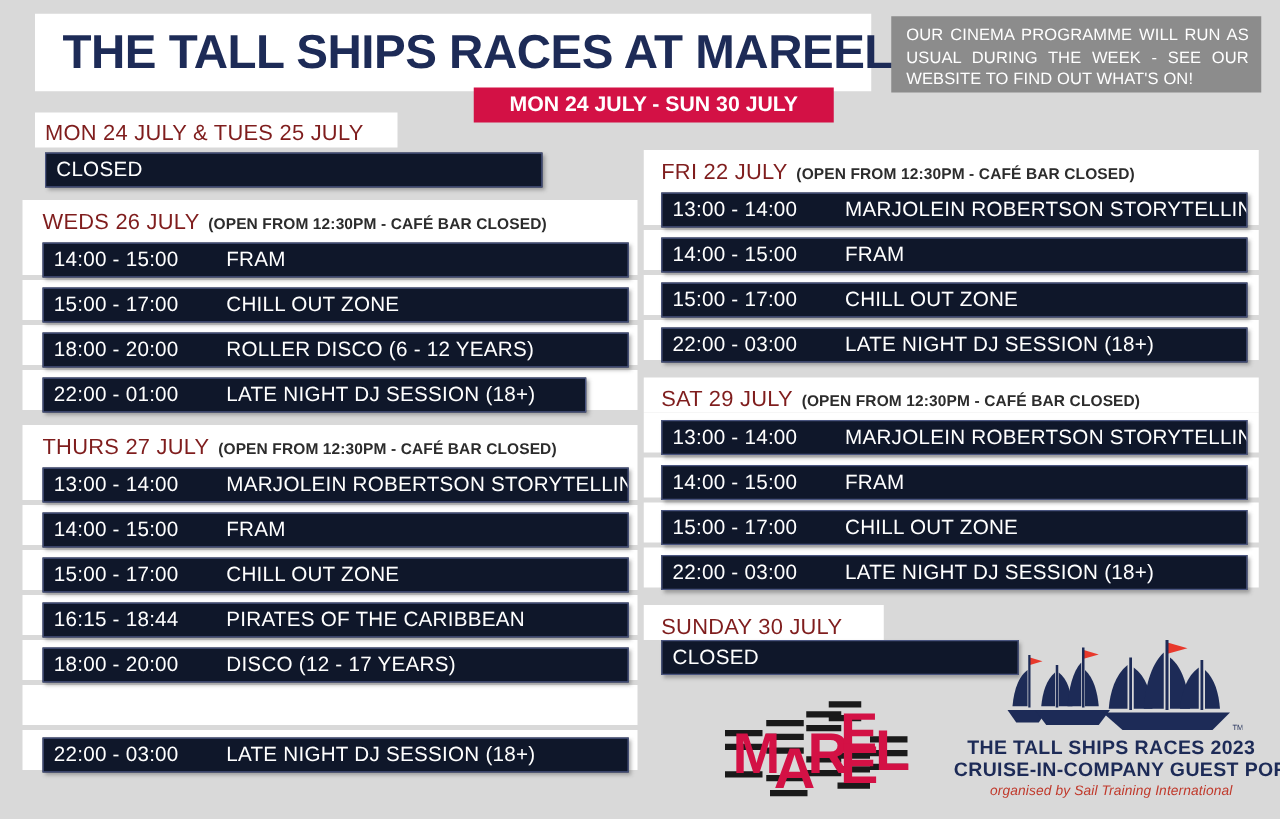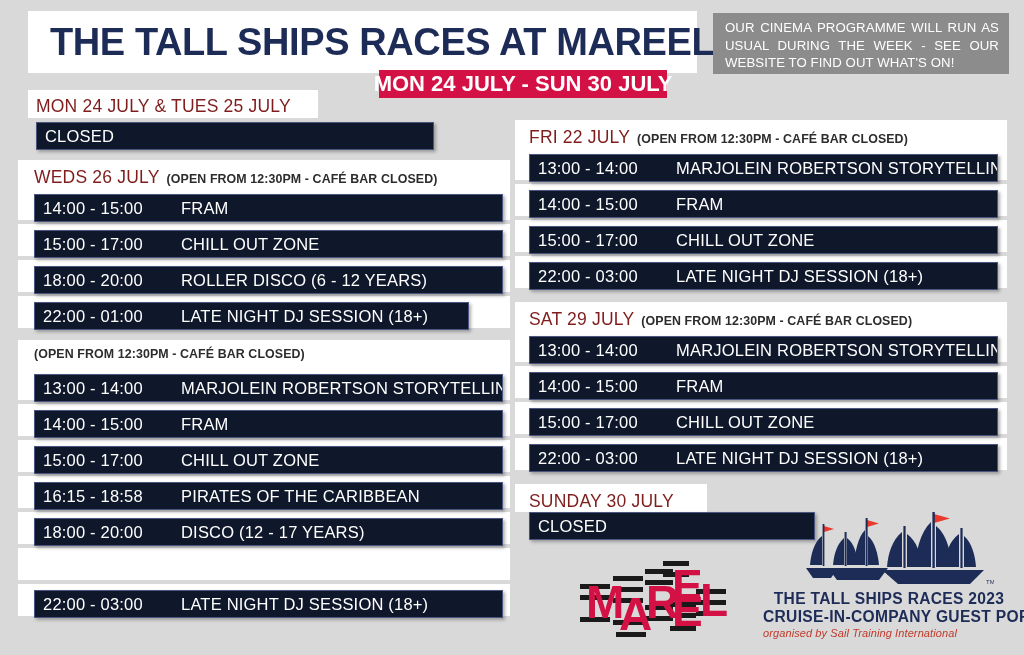--- a/index.html
+++ b/index.html
@@ -22,21 +22,21 @@
   .title-banner .title {
     font-size: 38px; font-weight: bold; letter-spacing: -0.4px;
     color: #1d2b57; padding-left: 22px; white-space: nowrap;
   }
   .date-banner {
     position: absolute; left: 379px; top: 70px; width: 288px; height: 28px;
     background: #d31145;
     display: flex; align-items: center; justify-content: center;
   }
   .date-banner .date-text {
-    color: #ffffff; font-size: 22px; font-weight: bold; letter-spacing: 0px;
+    color: #ffffff; font-size: 17px; font-weight: bold; letter-spacing: 0px;
     white-space: nowrap;
   }
   .notice {
     position: absolute; left: 713px; top: 13px; width: 296px; height: 61px;
     background: #8c8c8c;
     padding: 6px 10px 0 12px;
   }
   .notice p {
     color: #ffffff; font-size: 13.2px; line-height: 17.5px;
     text-align: justify; text-align-last: left; letter-spacing: 0.1px;
@@ -82,21 +82,21 @@
   .tsr .ships { display: block; margin: 0 auto; }
   .tsr .l1 {
     text-align: center; font-size: 15.6px; font-weight: bold; color: #1d2b57;
     letter-spacing: 0.3px; line-height: 18px; white-space: nowrap;
   }
   .tsr .l2 {
     text-align: center; font-size: 15.6px; font-weight: bold; color: #1d2b57;
     letter-spacing: 0.3px; line-height: 18px; white-space: nowrap;
   }
   .tsr .l3 {
-    text-align: left; font-size: 11px; color: #c0392b; font-style: italic;
+    text-align: center; font-size: 11px; color: #c0392b; font-style: italic;
     letter-spacing: 0.1px; margin-top: 1px; white-space: nowrap;
   }
 </style>
 </head>
 <body>
 
 <div class="poster">
 
   <div class="title-banner">
     <div class="title">THE TALL SHIPS RACES AT MAREEL</div>
@@ -146,36 +146,37 @@
 
   <div class="white-panel" style="left:18px; top:340px; width:492px; height:28px;"></div>
   <div class="white-panel" style="left:18px; top:368px; width:492px; height:32px;"></div>
   <div class="white-panel" style="left:18px; top:404px; width:492px; height:32px;"></div>
   <div class="white-panel" style="left:18px; top:440px; width:492px; height:32px;"></div>
   <div class="white-panel" style="left:18px; top:476px; width:492px; height:32px;"></div>
   <div class="white-panel" style="left:18px; top:512px; width:492px; height:32px;"></div>
   <div class="white-panel" style="left:18px; top:548px; width:492px; height:32px;"></div>
   <div class="white-panel" style="left:18px; top:584px; width:492px; height:32px;"></div>
   <div class="day-head" style="left:34px; top:347px;">
+    <span class="day-name">THURS 27 JULY</span>
     <span class="day-note">(OPEN FROM 12:30PM - CAFÉ  BAR CLOSED)</span>
   </div>
   <div class="bar" style="left:34px; top:374px; width:469px;">
     <span class="time">13:00 - 14:00</span>
     <span class="event">MARJOLEIN ROBERTSON STORYTELLING</span>
   </div>
   <div class="bar" style="left:34px; top:410px; width:469px;">
     <span class="time">14:00 - 15:00</span>
     <span class="event">FRAM</span>
   </div>
   <div class="bar" style="left:34px; top:446px; width:469px;">
     <span class="time">15:00 - 17:00</span>
     <span class="event">CHILL OUT ZONE</span>
   </div>
   <div class="bar" style="left:34px; top:482px; width:469px;">
-    <span class="time">16:15 - 18:58</span>
+    <span class="time">16:15 - 18:44</span>
     <span class="event">PIRATES OF THE CARIBBEAN</span>
   </div>
   <div class="bar" style="left:34px; top:518px; width:469px;">
     <span class="time">18:00 - 20:00</span>
     <span class="event">DISCO (12 - 17 YEARS)</span>
   </div>
   <div class="bar" style="left:34px; top:590px; width:469px;">
     <span class="time">22:00 - 03:00</span>
     <span class="event">LATE NIGHT DJ SESSION (18+)</span>
   </div>

